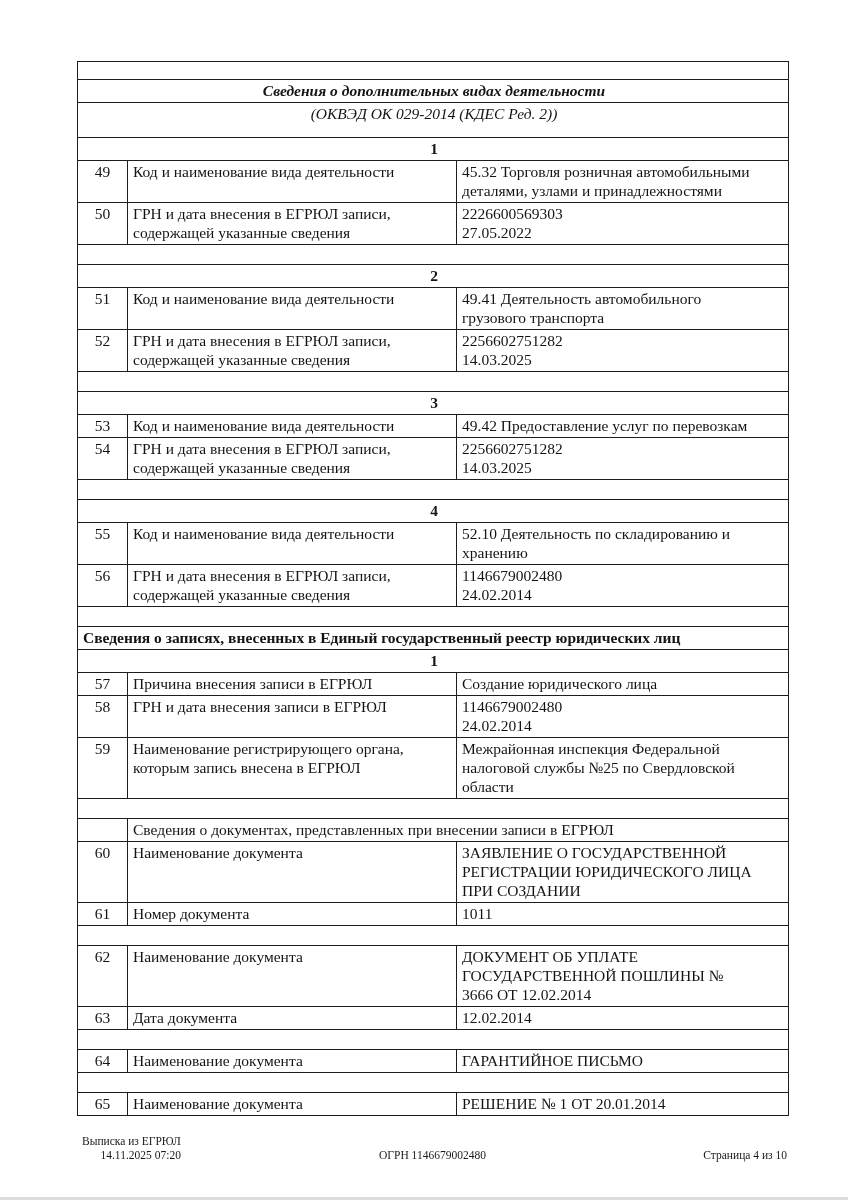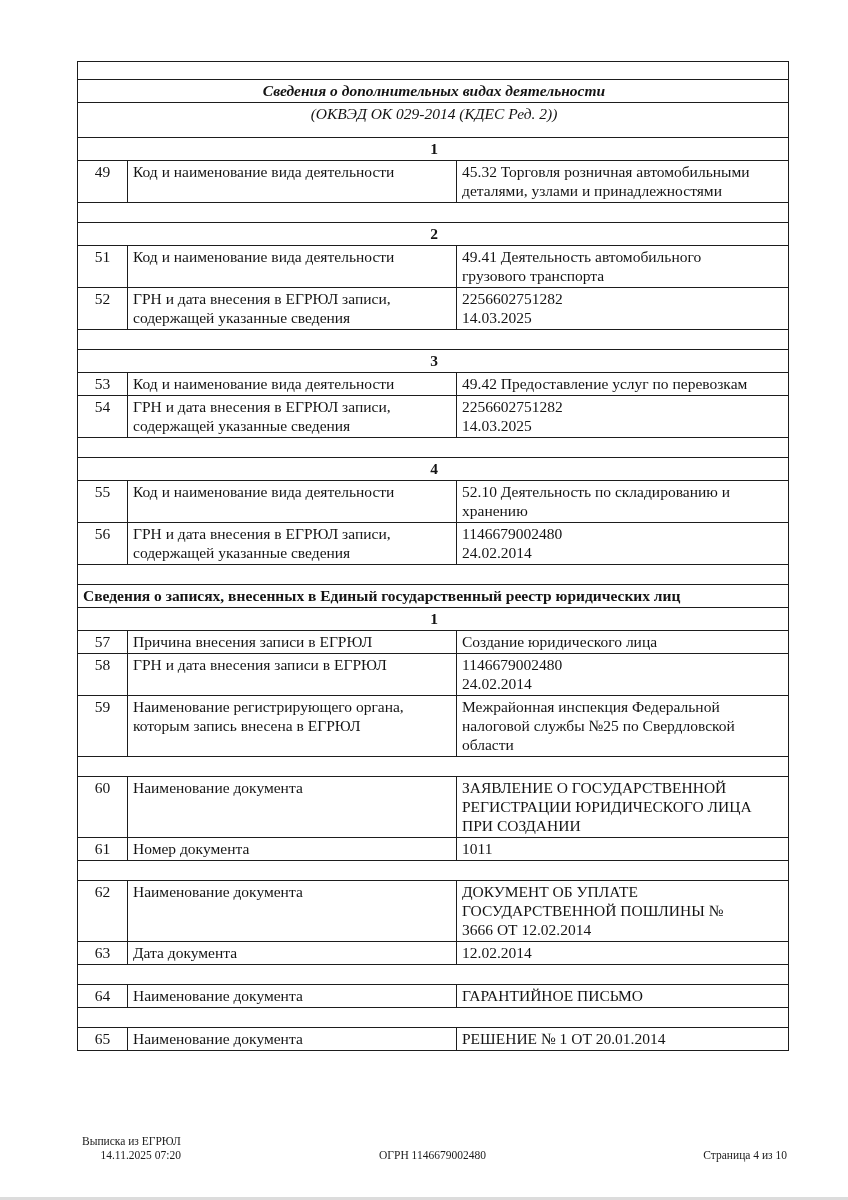--- a/index.html
+++ b/index.html
@@ -75,20 +75,27 @@
 
     <tr class="block-no">
       <td colspan="3">1</td>
     </tr>
     <tr>
       <td class="num-cell">49</td>
       <td>Код и наименование вида деятельности</td>
       <td>45.32 Торговля розничная автомобильными
 деталями, узлами и принадлежностями</td>
     </tr>
+    <tr>
+      <td class="num-cell">50</td>
+      <td>ГРН и дата внесения в ЕГРЮЛ записи,
+содержащей указанные сведения</td>
+      <td>2226600569303
+27.05.2022</td>
+    </tr>
 
     <tr class="spacer">
         <td colspan="3"></td>
       </tr>
 
     <tr class="block-no">
       <td colspan="3">2</td>
     </tr>
     <tr>
       <td class="num-cell">51</td>
@@ -172,20 +179,24 @@
 которым запись внесена в ЕГРЮЛ</td>
       <td>Межрайонная инспекция Федеральной
 налоговой службы №25 по Свердловской
 области</td>
     </tr>
 
     <tr class="spacer">
         <td colspan="3"></td>
       </tr>
 
+    <tr class="docs-header">
+      <td class="num-cell"></td>
+      <td colspan="2">Сведения о документах, представленных при внесении записи в ЕГРЮЛ</td>
+    </tr>
     <tr>
       <td class="num-cell">60</td>
       <td>Наименование документа</td>
       <td>ЗАЯВЛЕНИЕ О ГОСУДАРСТВЕННОЙ
 РЕГИСТРАЦИИ ЮРИДИЧЕСКОГО ЛИЦА
 ПРИ СОЗДАНИИ</td>
     </tr>
     <tr>
       <td class="num-cell">61</td>
       <td>Номер документа</td>

